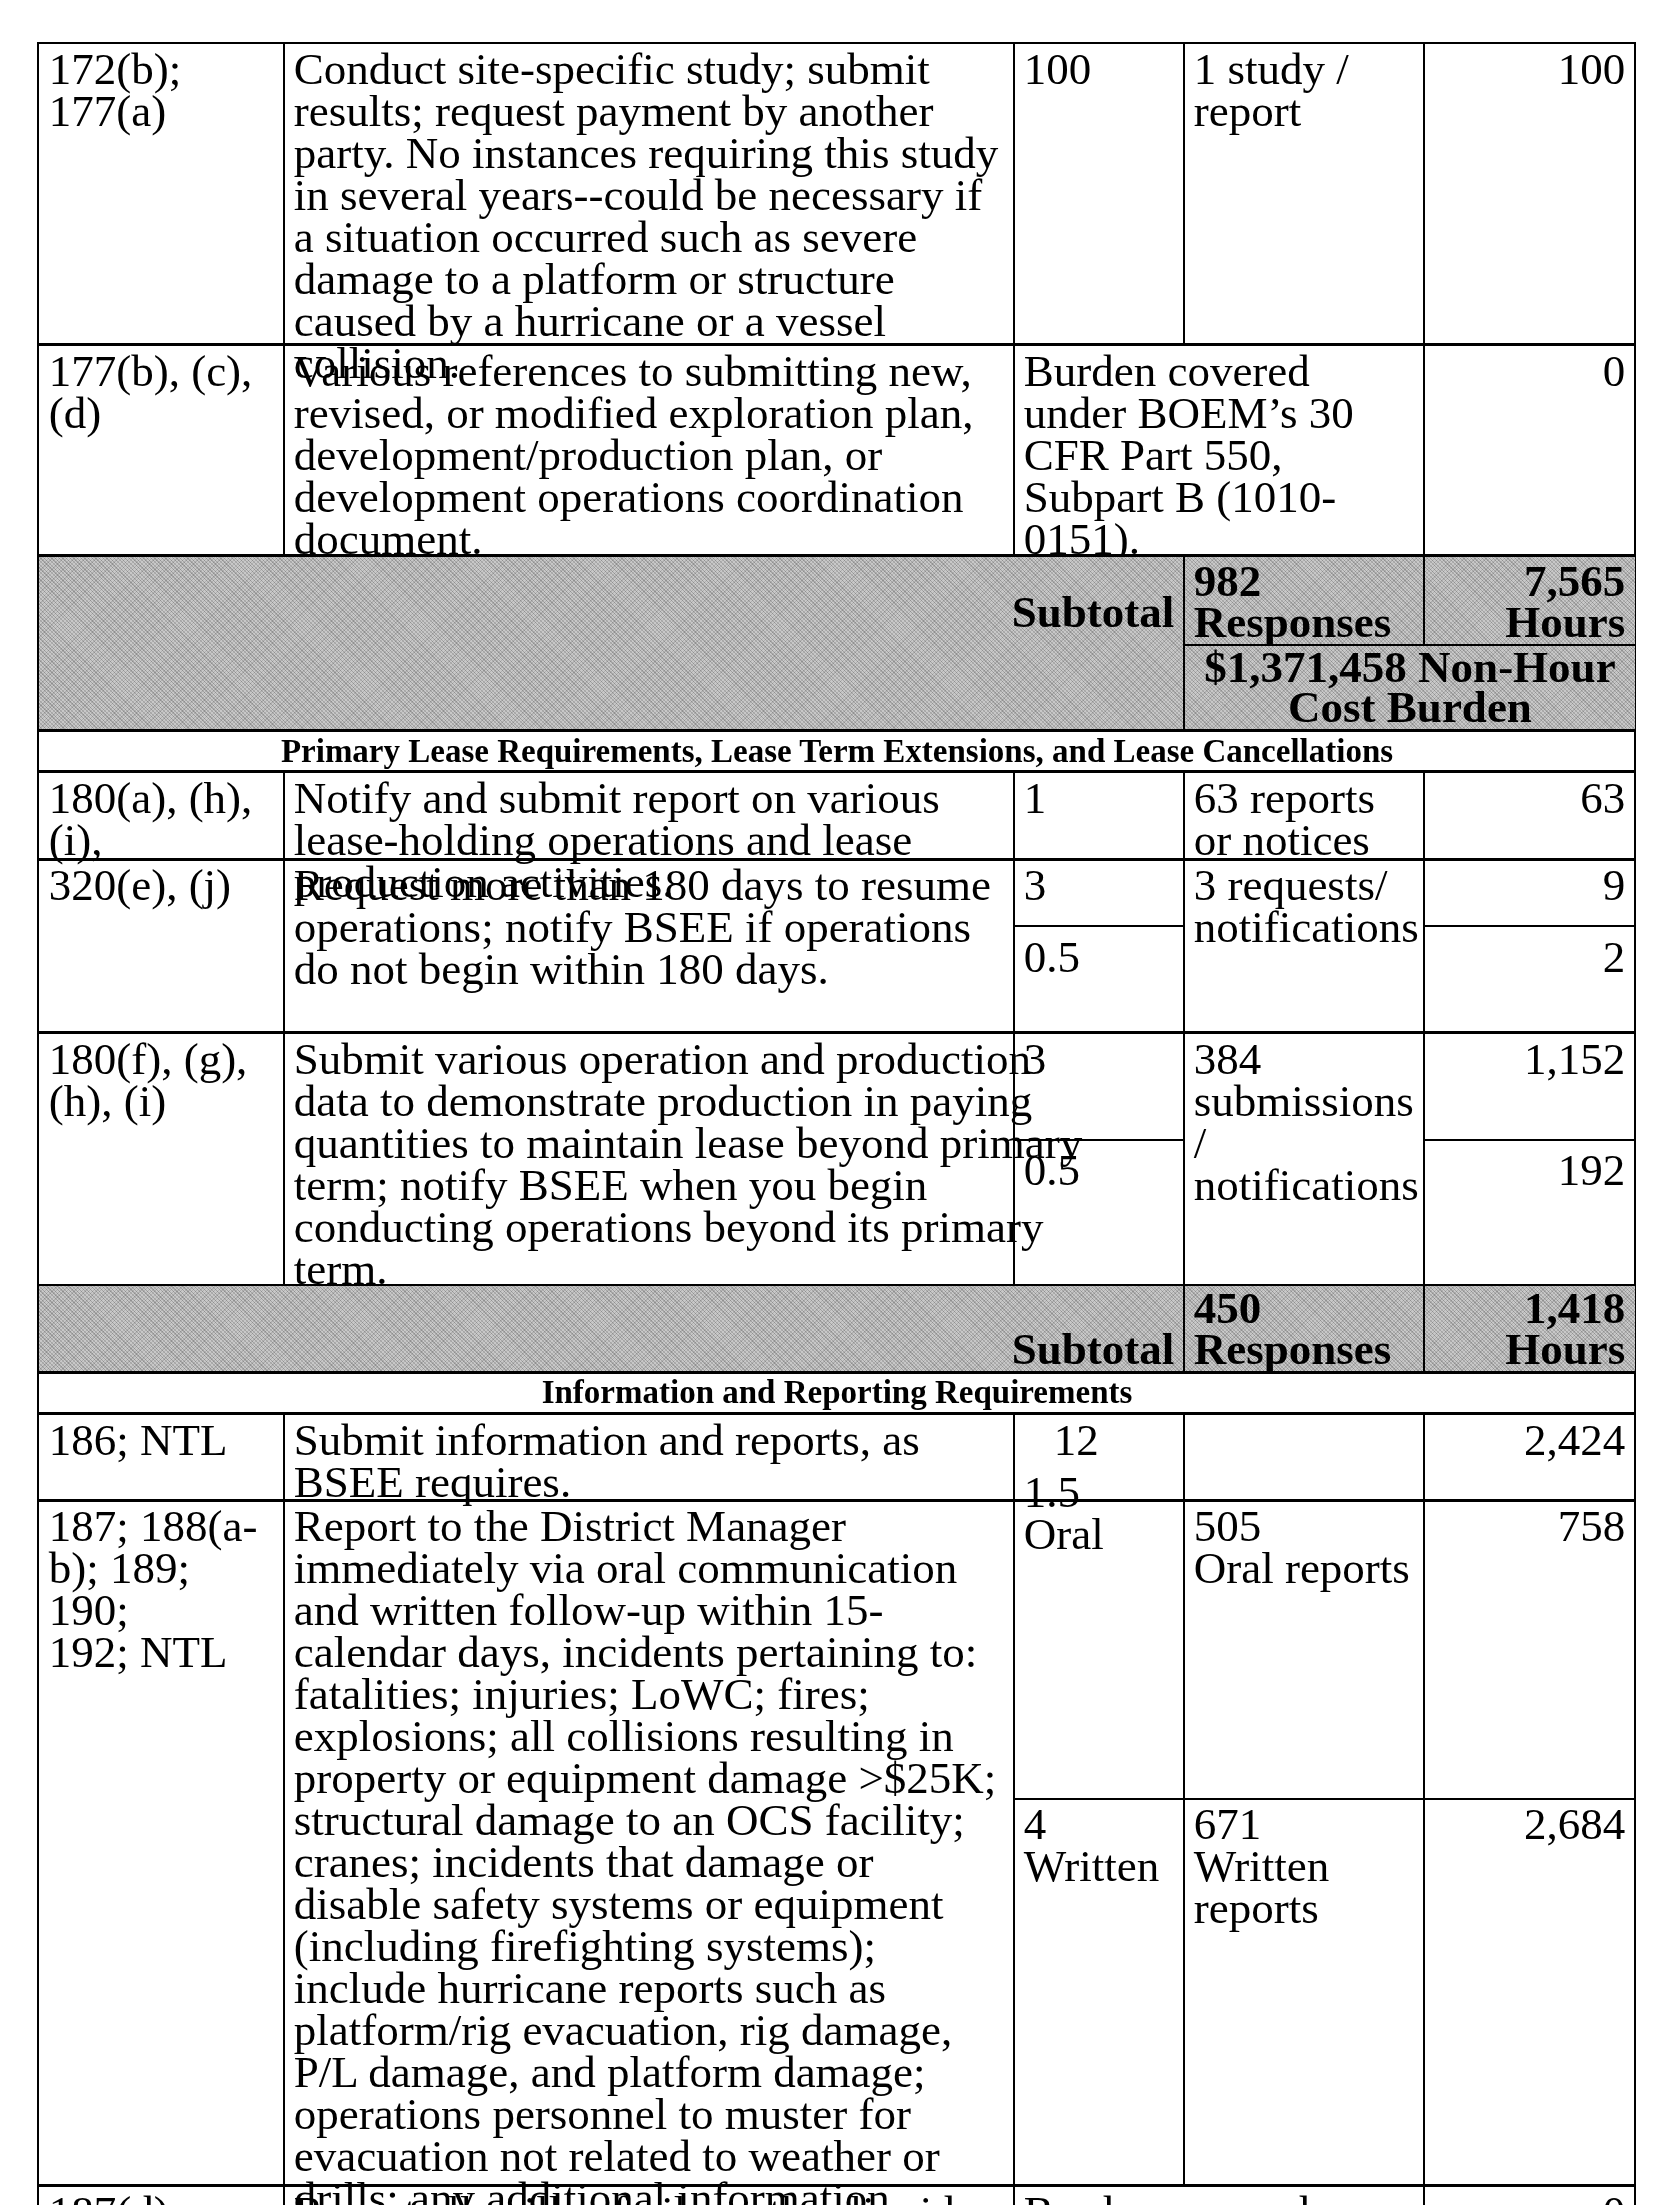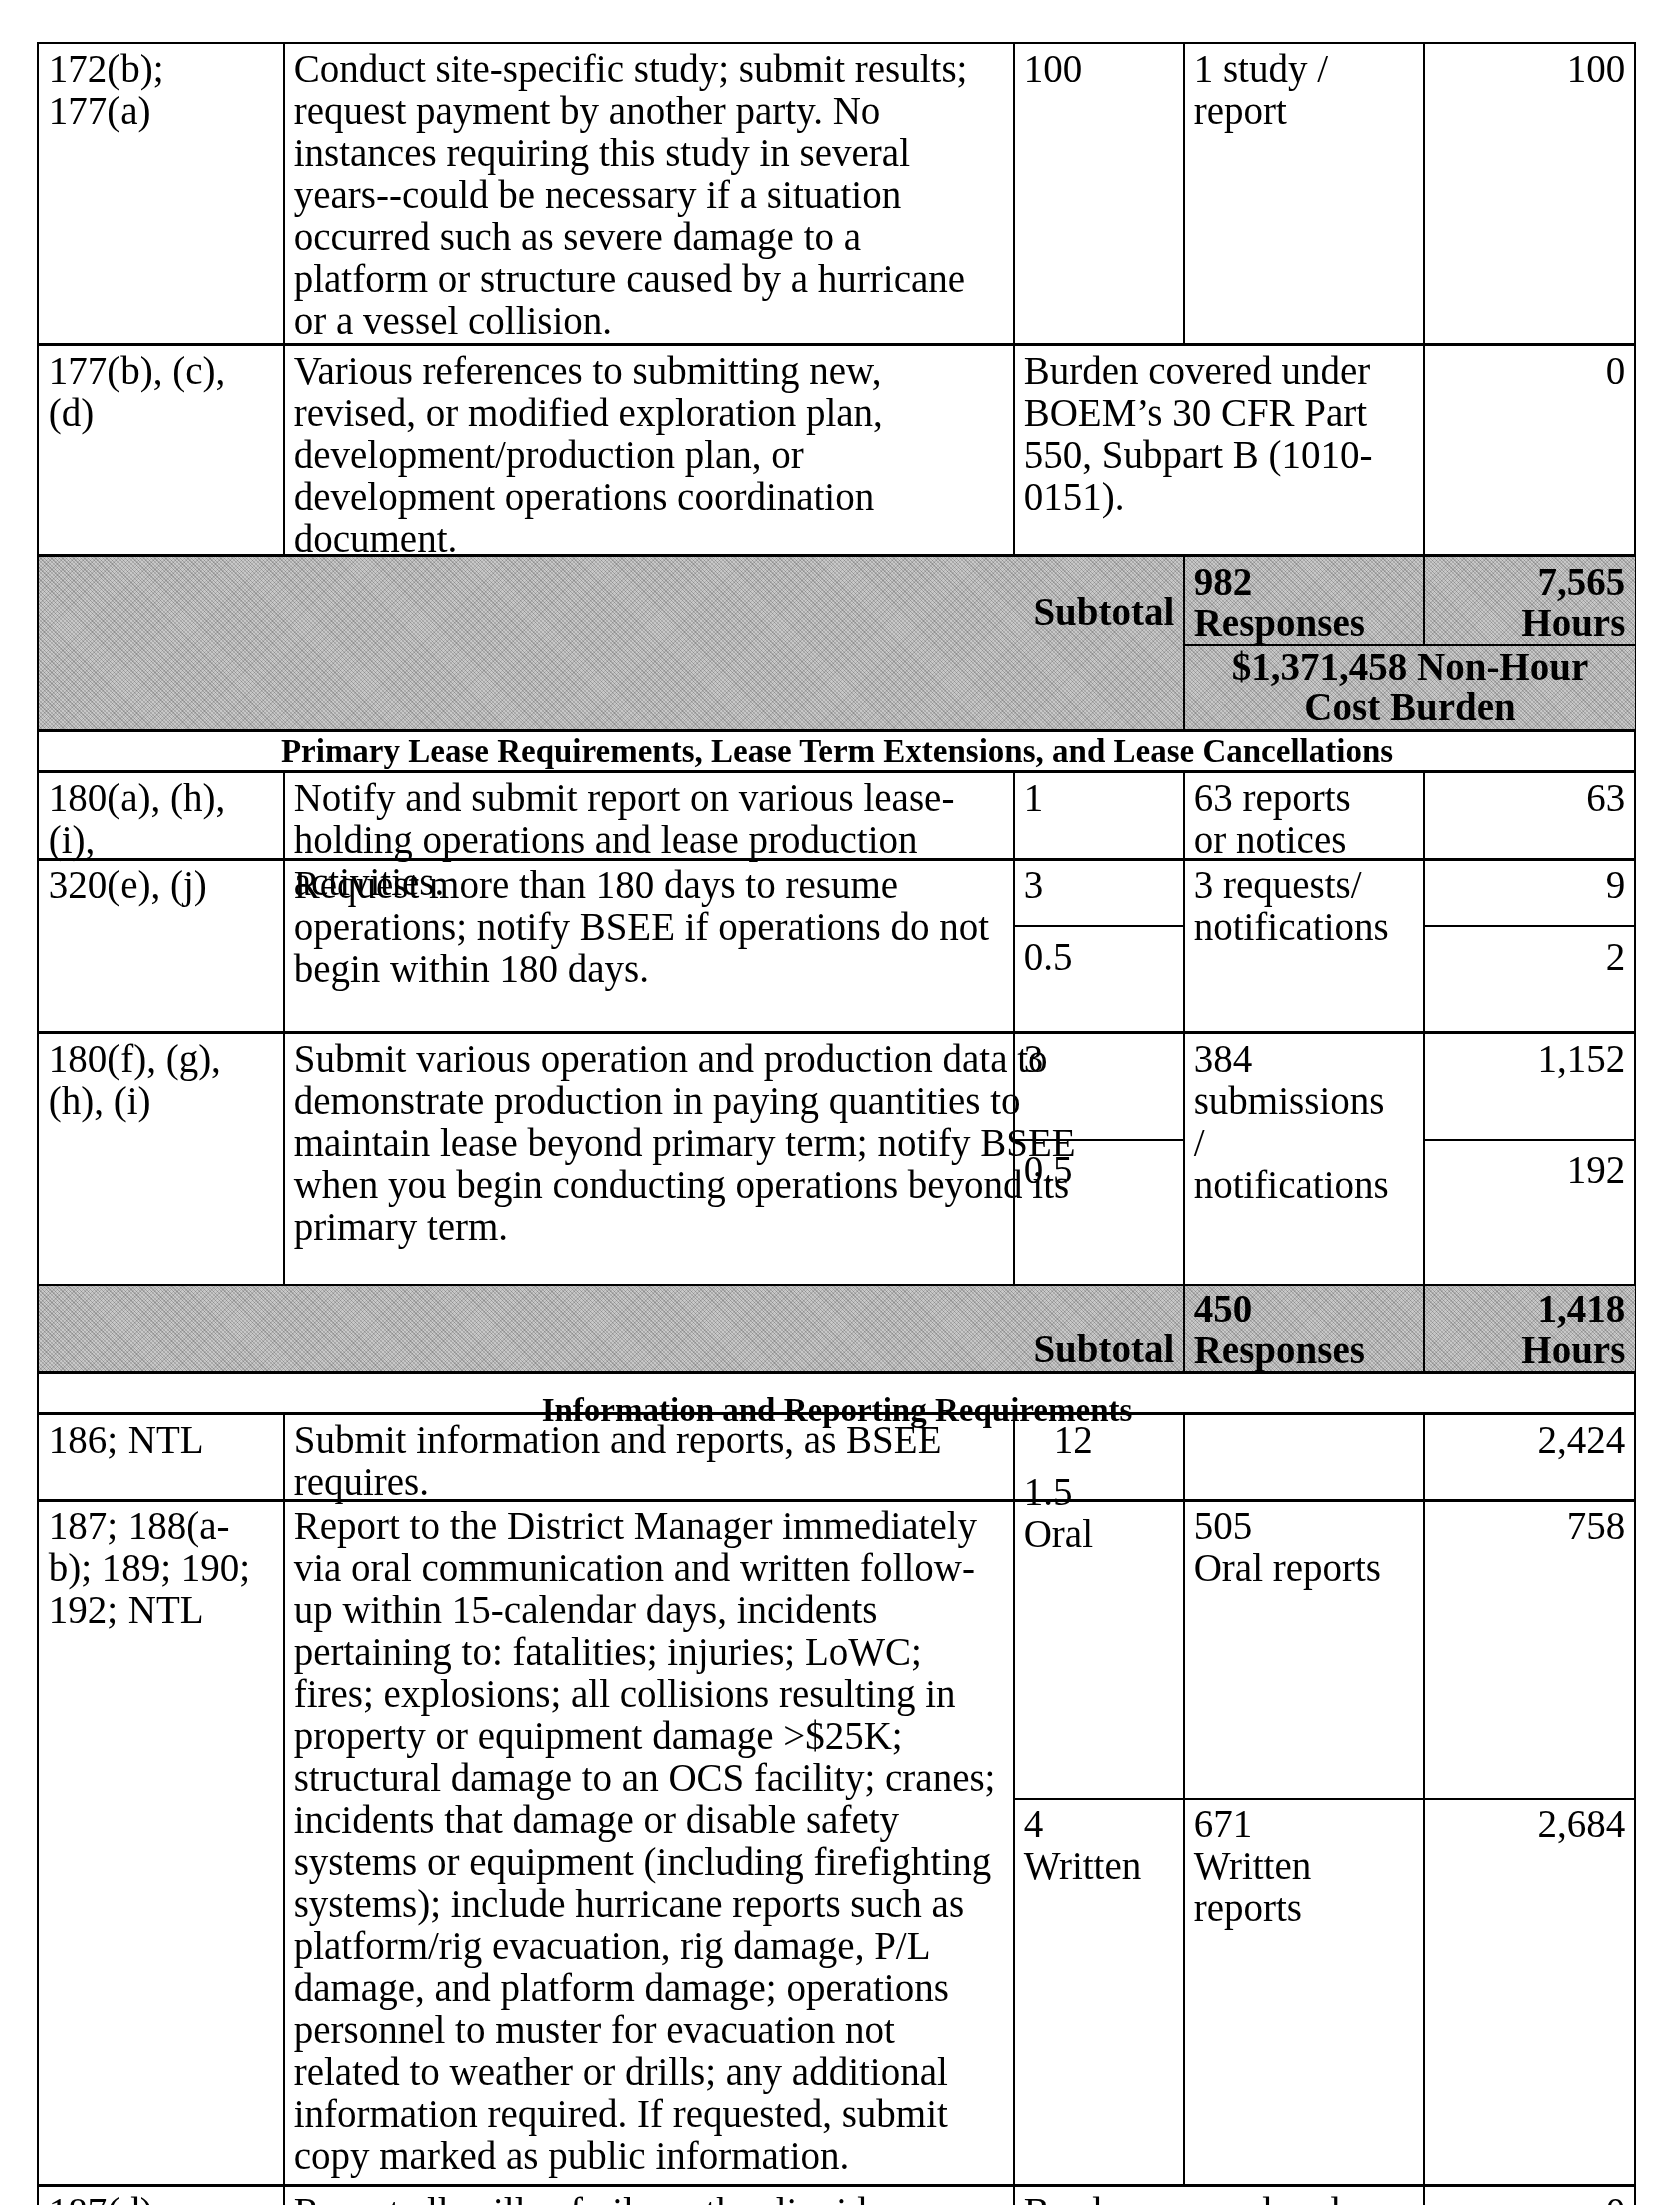--- a/index.html
+++ b/index.html
@@ -1,20 +1,20 @@
 <!DOCTYPE html>
 <html style="font-size:7px"><head>
 <meta charset="utf-8">
 <style>
   html, body { margin:0; padding:0; background:#ffffff; }
   body { width:1677px; height:2347px; position:relative; overflow:hidden;
          font-family:"Liberation Serif", "DejaVu Serif", serif; color:#000; }
   .tbl { position:absolute; left:37px; top:42px; width:1599px; height:2263px;
          border:2.6px solid #000; box-sizing:border-box; }
-  .cell { position:absolute; box-sizing:border-box; font-size:39px; line-height:42px;
+  .cell { position:absolute; box-sizing:border-box; font-size:45px; line-height:42px;
           padding:4.4px 9.7px 0 9.7px; white-space:pre-line; }
   .vl { position:absolute; width:1.8px; background:#000; }
   .hl { position:absolute; height:2.6px; background:#000; }
   .hlt { position:absolute; height:1.8px; background:#000; }
   .shade { position:absolute; background-color:#c8c8c8;
            background-image:repeating-linear-gradient(45deg, rgba(0,0,0,0.18) 0 0.9px, transparent 0.9px 2.6px),
                             repeating-linear-gradient(-45deg, rgba(0,0,0,0.12) 0 0.9px, transparent 0.9px 2.6px); }
   .bold { font-weight:bold; }
   .right { text-align:right; }
   .center { text-align:center; }
@@ -93,21 +93,21 @@
   <div class="hl" style="left:0;top:1240px;width:1596px;"></div>
 
   <div class="shade" style="left:0;top:1242px;width:1596px;height:85px;"></div>
   <div class="cell bold right" style="left:0;top:1284px;width:1145px;height:42px;padding-top:0;">Subtotal</div>
   <div class="cell bold" style="left:1145px;top:1242px;width:240px;height:85px;line-height:41px;padding-top:1.8px;">450
 Responses</div>
   <div class="cell bold right" style="left:1385px;top:1242px;width:211px;height:85px;line-height:41px;padding-top:1.8px;">1,418
 Hours</div>
   <div class="hl" style="left:0;top:1327px;width:1596px;"></div>
 
-  <div class="section" style="left:0;top:1329px;width:1596px;height:39px;margin-top:18px;">Information and Reporting Requirements</div>
+  <div class="section" style="left:0;top:1329px;width:1596px;height:39px;">Information and Reporting Requirements</div>
   <div class="hl" style="left:0;top:1368px;width:1596px;"></div>
 
   <div class="cell" style="left:0;top:1371px;width:245px;height:85px;">186; NTL</div>
   <div class="cell" style="left:245px;top:1371px;width:730px;height:85px;">Submit information and reports, as BSEE requires.</div>
   <div class="cell" style="left:975px;top:1371px;width:170px;height:85px;margin-left:30px;">12</div>
   <div class="cell right" style="left:1385px;top:1371px;width:211px;height:85px;">2,424</div>
   <div class="hl" style="left:0;top:1455px;width:1596px;"></div>
 
   <div class="cell" style="left:0;top:1457px;width:245px;height:684px;">187; 188(a-
 b); 189; 190;

